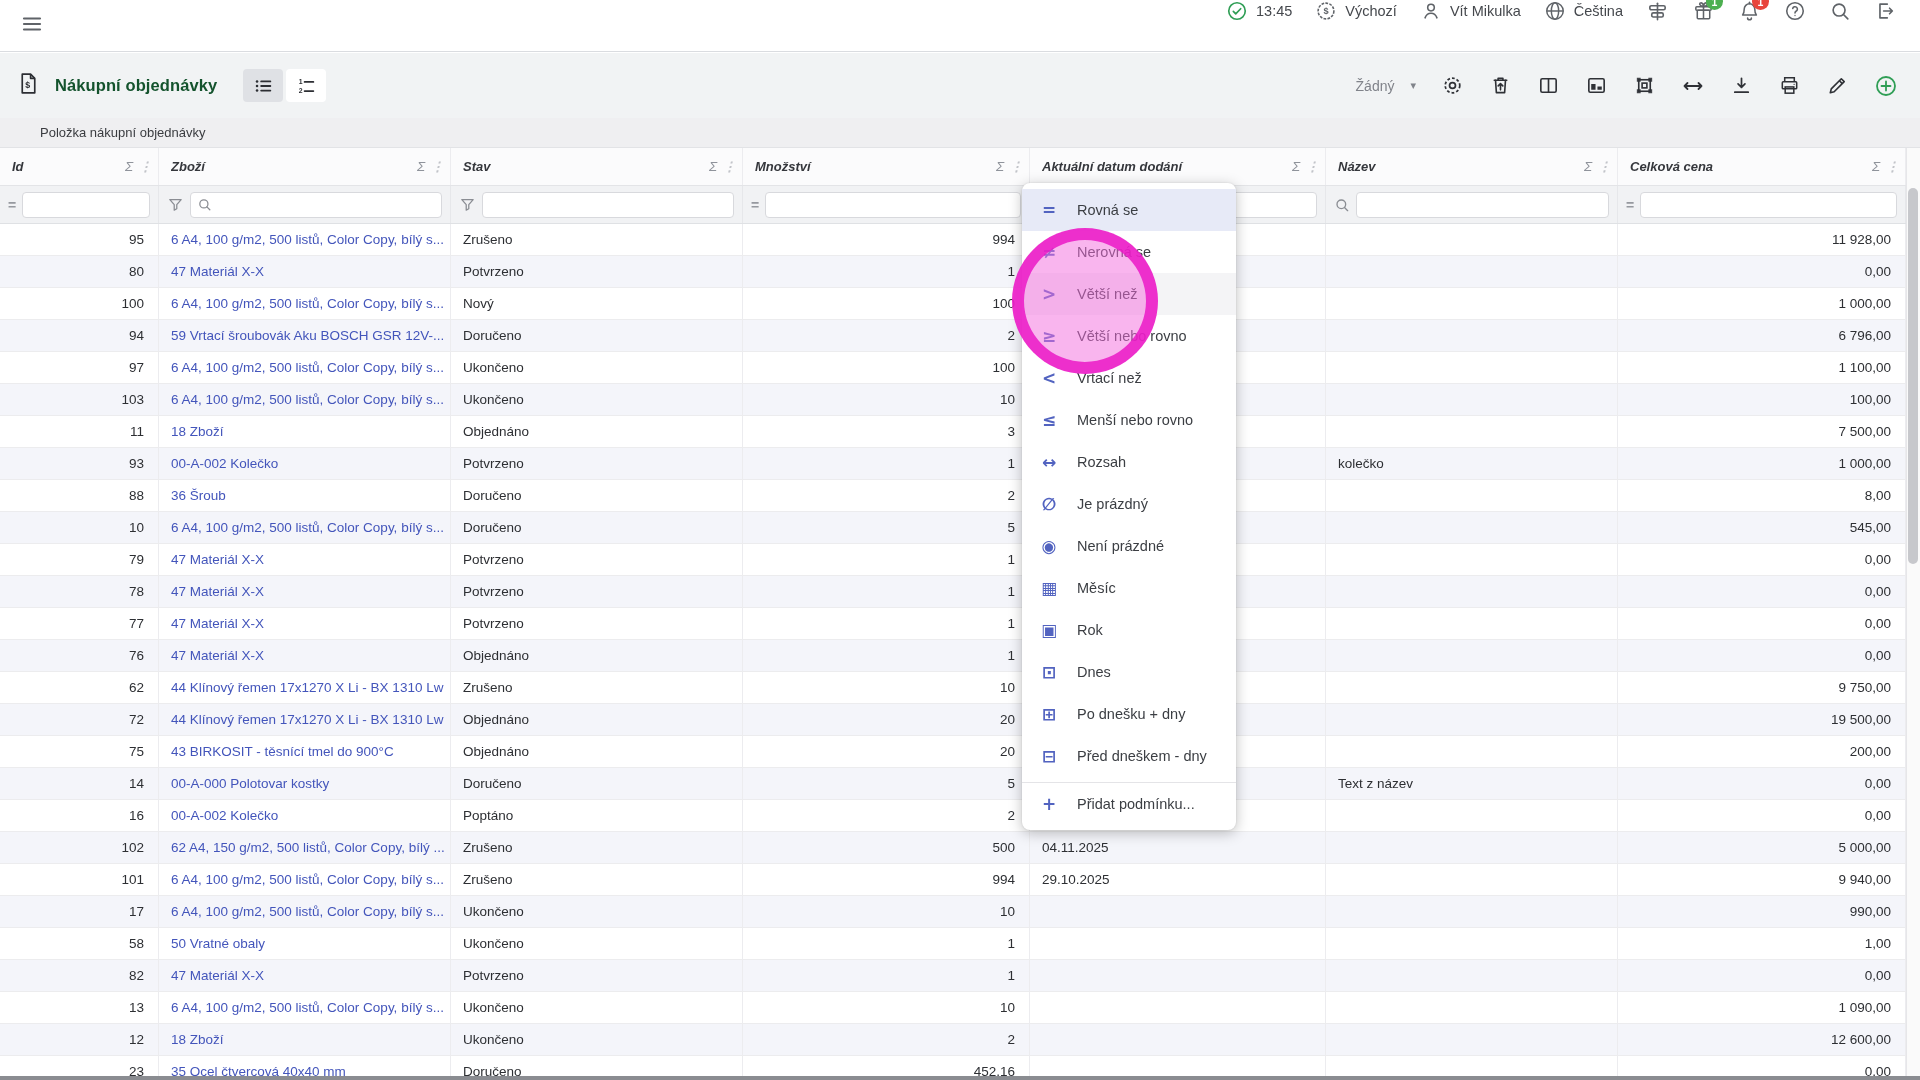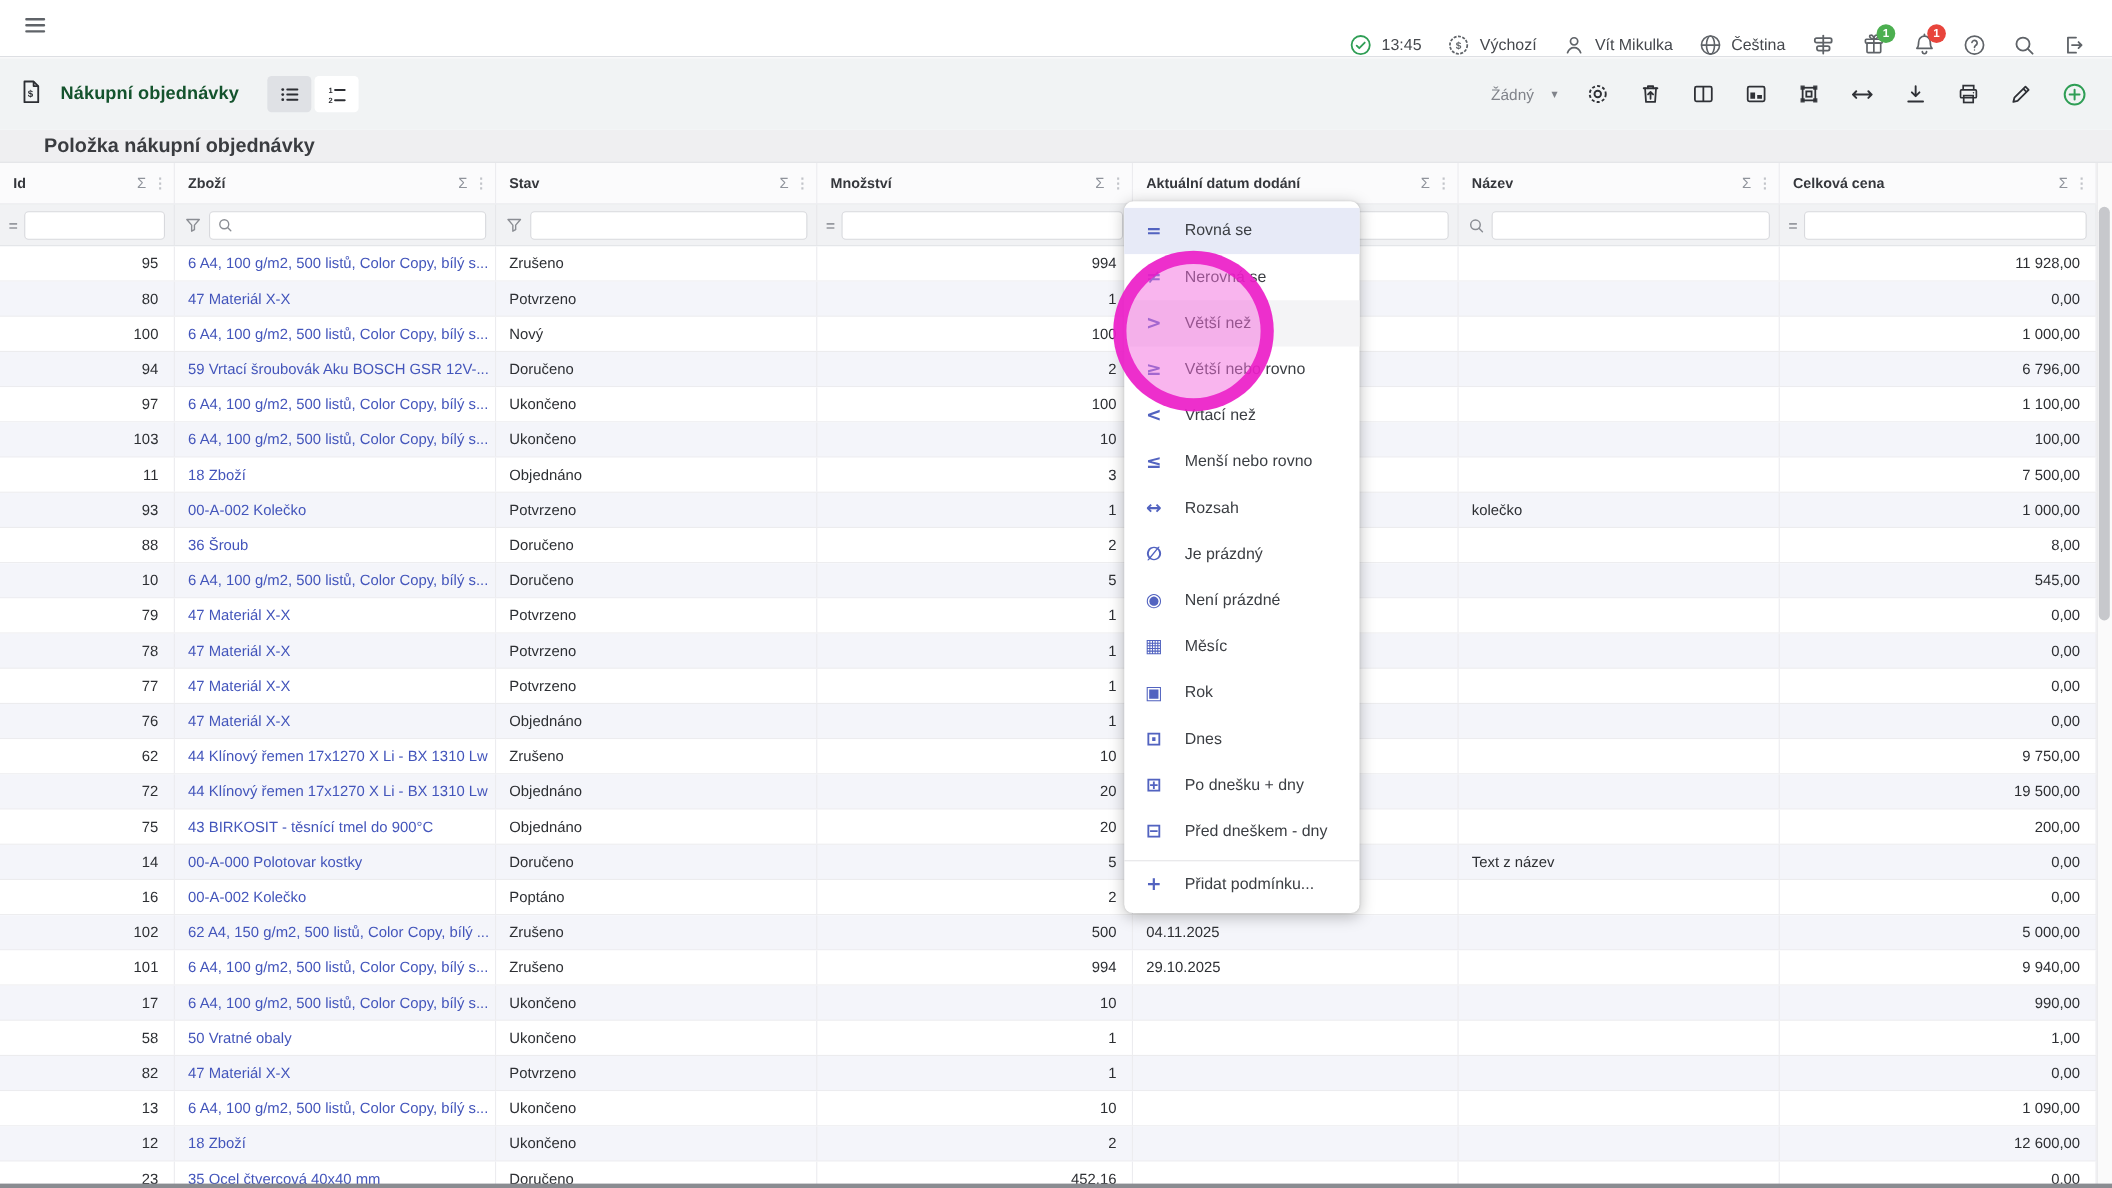--- a/index.html
+++ b/index.html
@@ -3,21 +3,21 @@
 <meta charset="utf-8">
 <style>
   * { margin:0; padding:0; box-sizing:border-box; }
   html,body { width:1920px; height:1080px; overflow:hidden; background:#fff;
     font-family:"Liberation Sans", sans-serif; }
 
   
   .topbar { position:absolute; left:0; top:0; width:1920px; height:52px; background:#fff;
     border-bottom:1px solid #dadce0; display:flex; align-items:center; z-index:5; }
   .hamburger { margin-left:20px; color:#5f6368; cursor:pointer; }
-  .tb-right { position:absolute; right:24px; top:0; height:52px; display:flex; align-items:flex-end; gap:23px; }
+  .tb-right { position:absolute; right:24px; top:0; height:52px; display:flex; align-items:flex-start; gap:23px; }
   .tb-item { display:flex; align-items:center; gap:8px; color:#45484d; font-size:14.5px; font-weight:500; }
   .tb-ic { color:#5f6368; display:flex; align-items:center; position:relative; }
   .tb-ic svg { display:block; }
   .badge { position:absolute; top:-7px; right:-8px; min-width:17px; height:17px; border-radius:9px;
     color:#fff; font-size:10.5px; font-weight:700; display:flex; align-items:center; justify-content:center; padding:0 4px; }
   .badge.green { background:#4caf50; }
   .badge.red { background:#e8453c; }
   .check-ic { color:#2f9e55; }
 
   
@@ -32,29 +32,29 @@
   .toggle.sel { background:#dfe1e5; }
   .tl-right { position:absolute; right:22px; display:flex; align-items:center; gap:25px; }
   .groupby { display:flex; align-items:center; gap:16px; color:#80838a; font-size:14px; cursor:pointer; }
   .caret { font-size:11px; color:#80838a; }
   .tool-btn { color:#2f3136; cursor:pointer; display:flex; }
   .tool-btn.green { color:#2f9e55; }
 
   
   .sectionbar { position:absolute; left:0; top:118px; width:1920px; height:30px; background:#efeff1;
     border-bottom:1px solid #e2e3e6; display:flex; align-items:center; z-index:3; }
-  .section-title { margin-left:40px; font-size:18px; font-weight:700; color:#3a3c40; }
+  .section-title { margin-left:40px; font-size:13px; font-weight:400; color:#3a3c40; }
 
   
   :root { --cols: 159px 292px 292px 287px 296px 292px 288px; }
   .tablewrap { position:absolute; left:0; top:148px; width:1906px; z-index:1; }
   .hdr-row, .flt-row, .row { display:grid; grid-template-columns:var(--cols); }
   .hdr-row { height:38px; background:#fbfbfc; border-bottom:1px solid #e3e4e7; }
   .hdr-cell { display:flex; align-items:center; padding:0 4px 0 12px; border-right:1px solid #ececef;
-    font-size:13px; font-weight:700; color:#35373c; cursor:pointer; }
+    font-size:13px; font-weight:700; color:#35373c; cursor:pointer;font-style:italic; }
   .hdr-label { flex:1; white-space:nowrap; overflow:hidden; }
   .sigma { color:#8f939b; font-size:13.5px; font-weight:400; padding:0 4px; cursor:pointer; }
   .dots { color:#c2c4c9; font-size:13px; padding:0 2px; cursor:pointer; }
   .flt-row { height:38px; background:#f1f2f4; border-bottom:1px solid #dfe1e4; }
   .flt-cell { display:flex; align-items:center; gap:6px; padding:0 8px 0 8px; border-right:1px solid #e6e7ea; }
   .flt-eq { color:#96999f; font-weight:700; font-size:14px; }
   .flt-ic { color:#8a8d93; display:flex; }
   .flt-input { flex:1; height:26px; border:1px solid #d8d9dd; border-radius:4px; background:#fff;
     font-size:13px; padding:0 6px; outline:none; min-width:0; }
   .searchbox { position:relative; flex:1; display:flex; }

